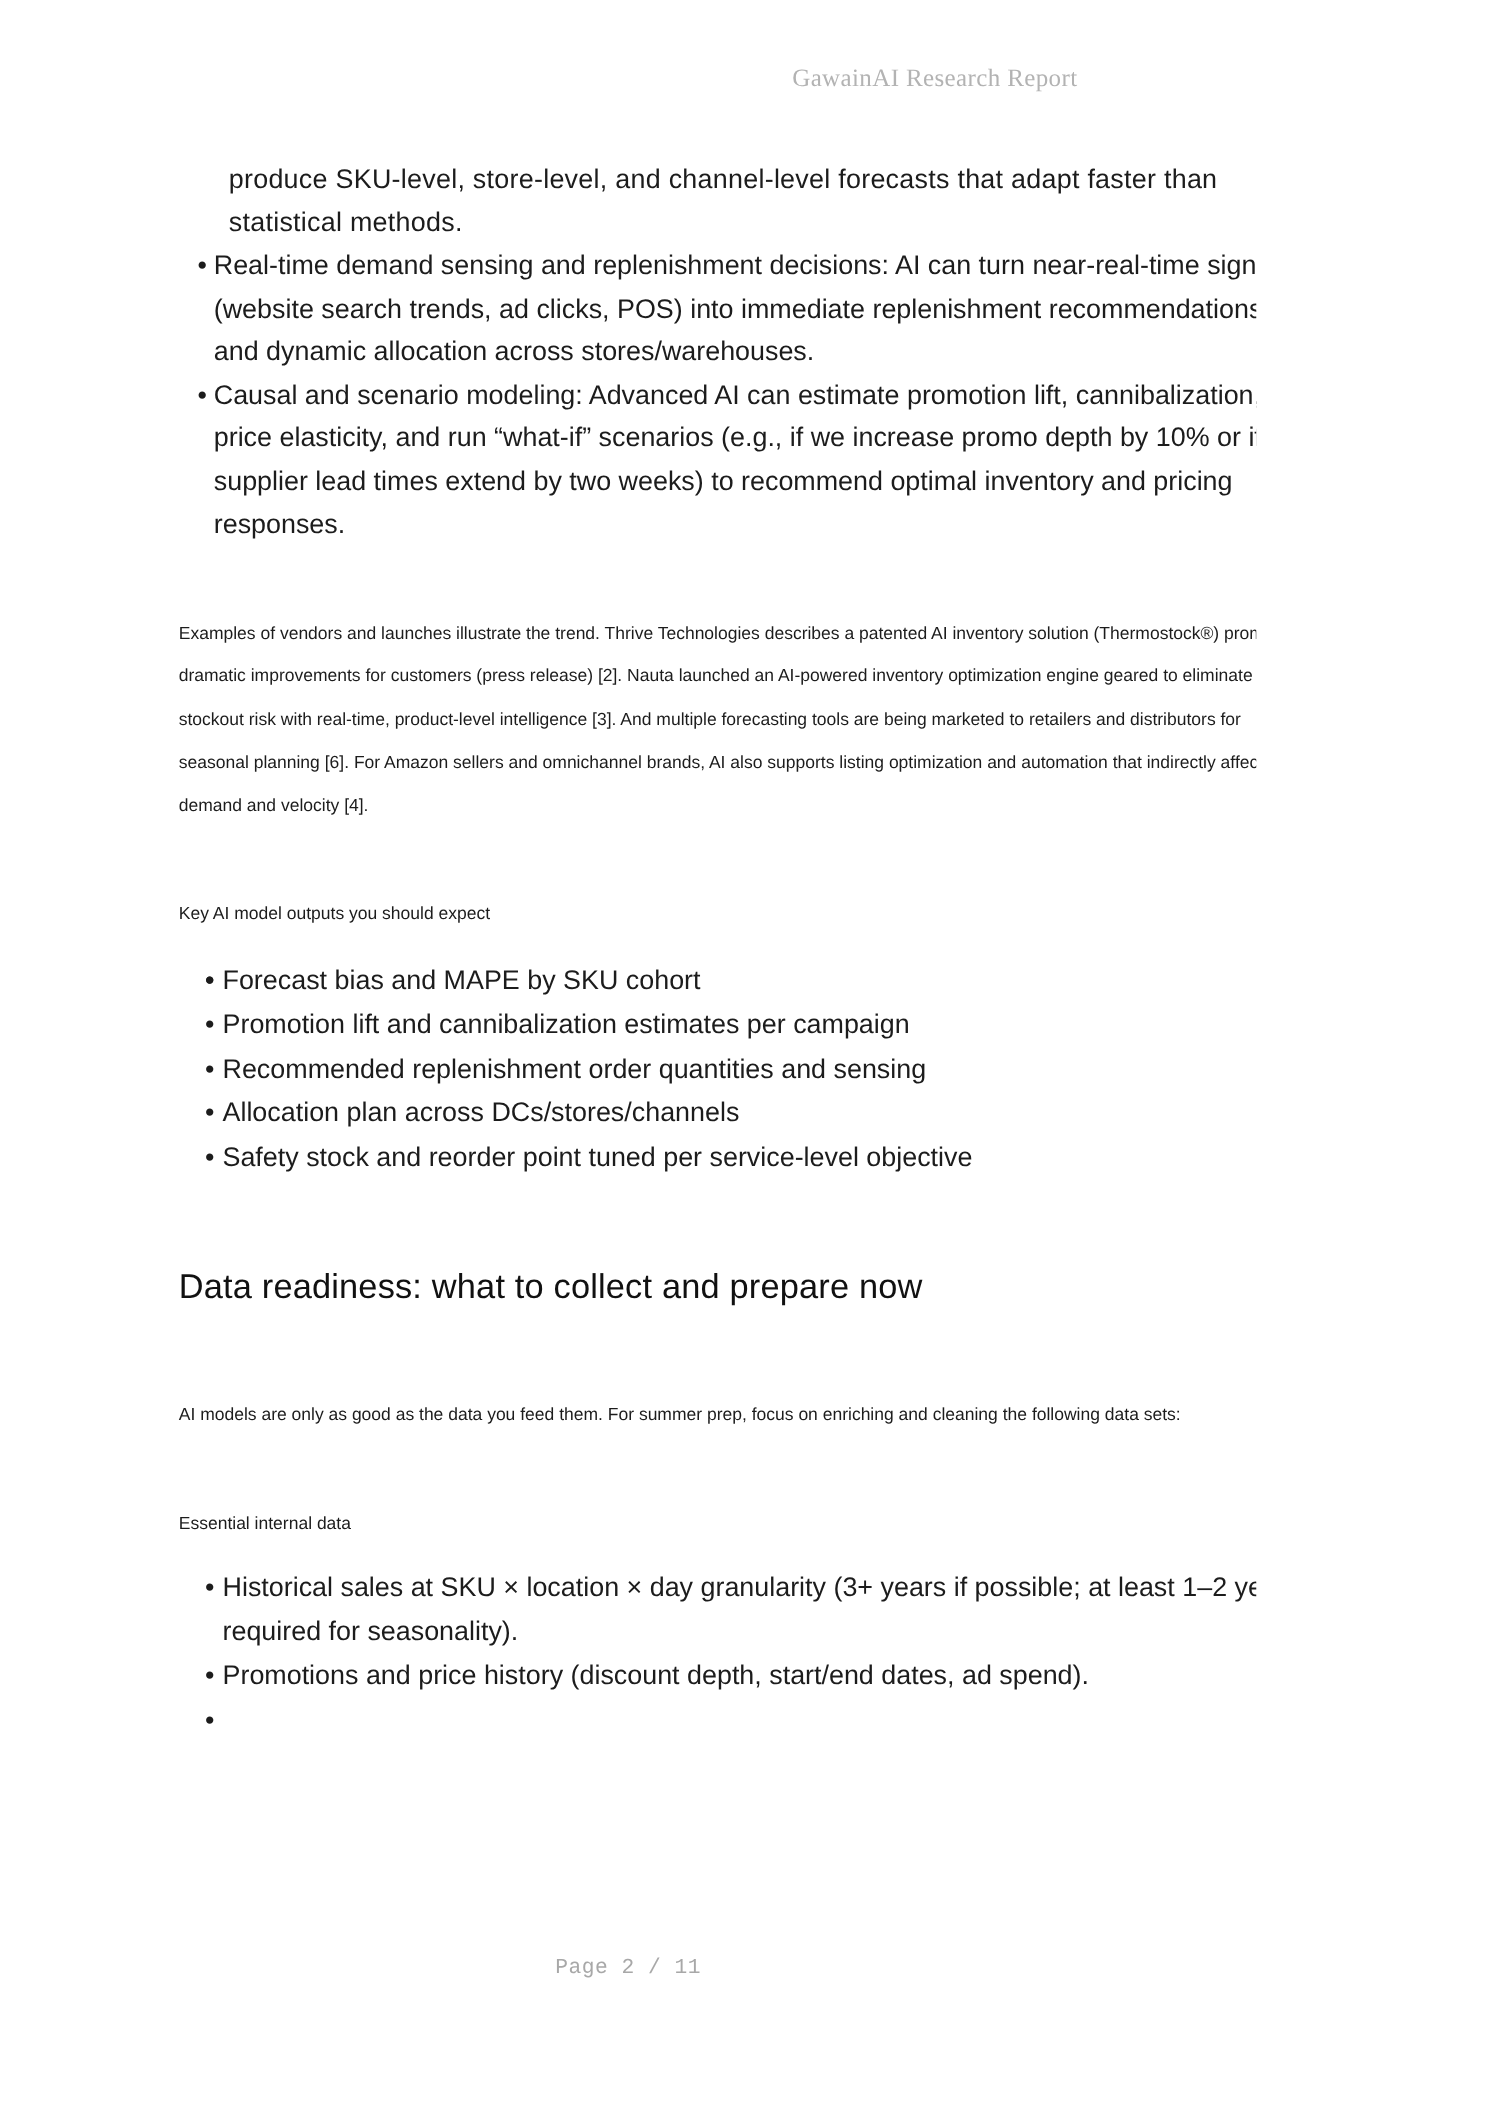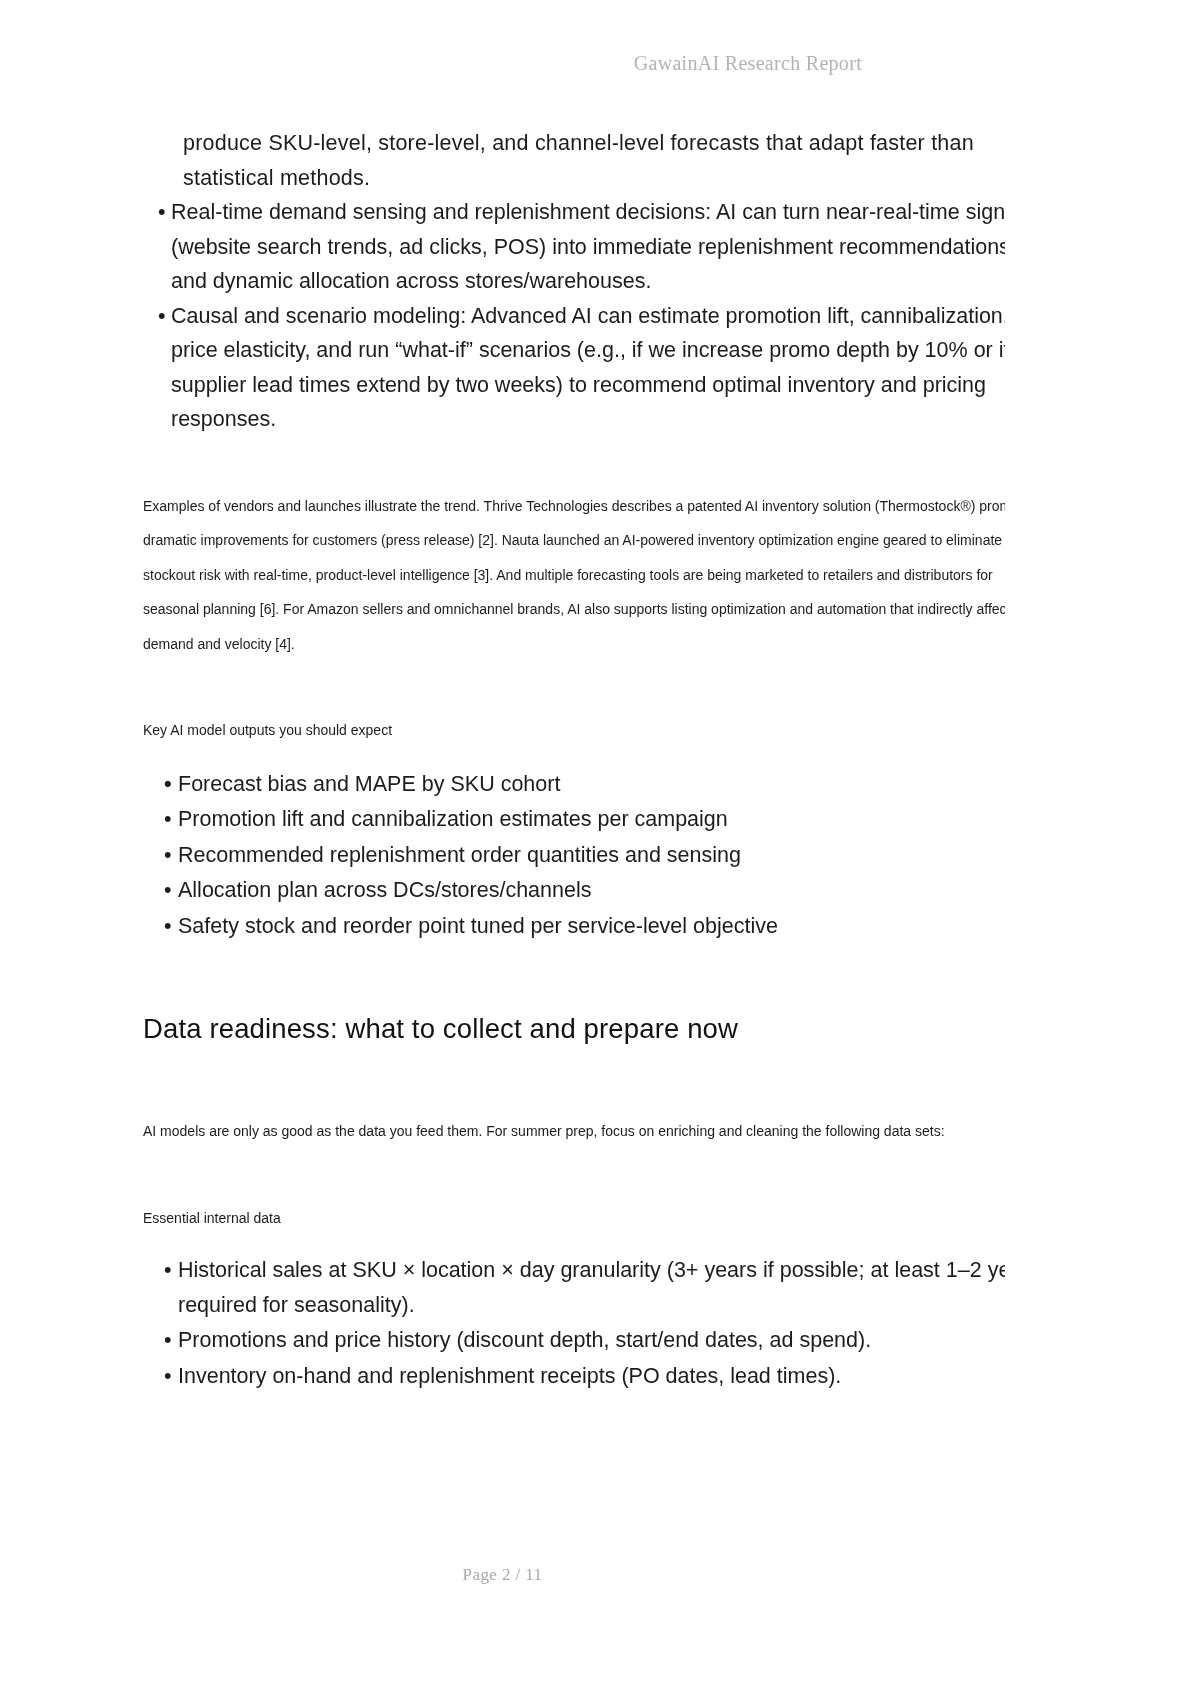--- a/index.html
+++ b/index.html
@@ -95,21 +95,21 @@
     color: #111111;
     letter-spacing: 0.005em;
   }
 
   .footer {
     position: absolute;
     left: 0;
     right: 0;
     top: 1565px;
     text-align: center;
-    font-family: Liberation Serif, serif;
+    font-family: Liberation Mono, monospace;
     font-size: 17px;
     color: #a8a8a8;
     letter-spacing: 0.4px;
   }
 </style>
 </head>
 <body>
 
 <div class="page">
 
@@ -184,21 +184,20 @@
       <li>
         <span class="bullet-dot">•</span>
         <span class="li-text">Historical sales at SKU × location × day granularity (3+ years if possible; at least 1–2 years required for seasonality).</span>
       </li>
       <li>
         <span class="bullet-dot">•</span>
         <span class="li-text">Promotions and price history (discount depth, start/end dates, ad spend).</span>
       </li>
       <li>
         <span class="bullet-dot">•</span>
-        <span class="li-text">Inventory on-hand and replenishment receipts (PO dates, lead times).</span>
       </li>
     </ul>
 
   </div>
 
   <div class="footer">Page 2 / 11</div>
 
 </div>
 
 </body></html>

